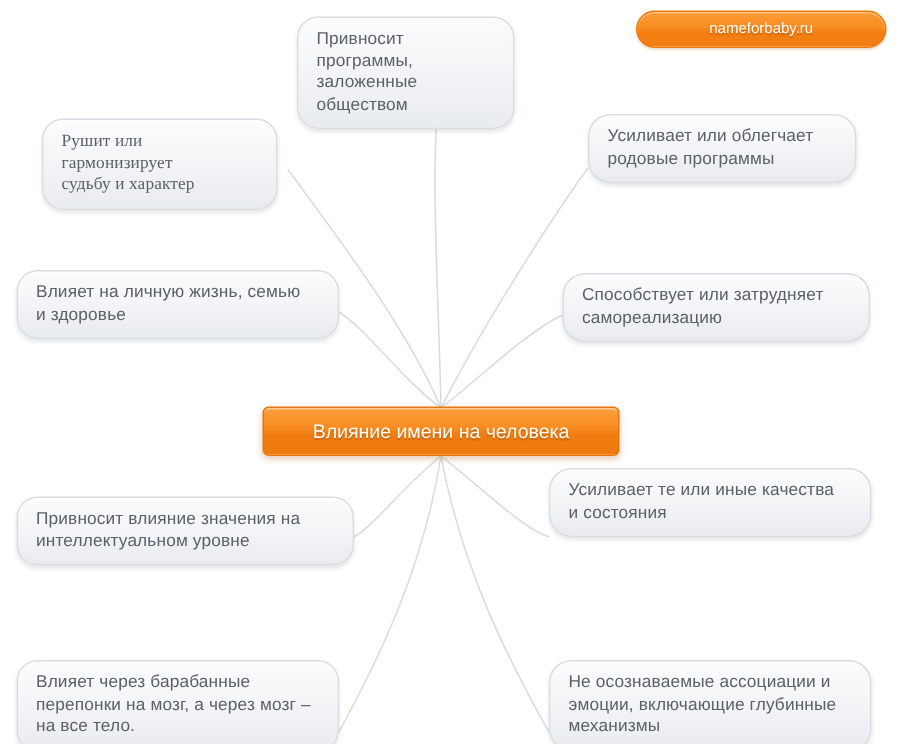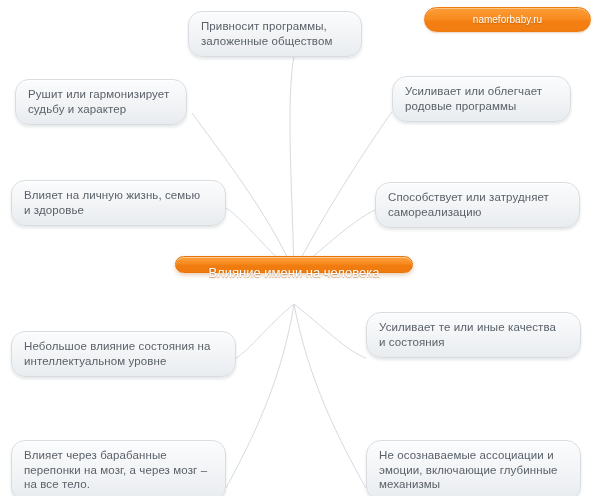--- a/index.html
+++ b/index.html
@@ -39,24 +39,24 @@
     padding: 7px 12px 8px 12px;
     white-space: pre-line;
   }
   .node.right {
     border-radius: 15px;
   }
   .central {
     position: absolute;
     box-sizing: border-box;
     left: 175px;
-    top: 256px;
+    top: 271px;
     width: 238px;
-    height: 17px;
-    border-radius: 14px;
+    height: 33px;
+    border-radius: 4px;
     background: linear-gradient(to bottom, #fba040 0%, #f98c20 42%, #f07c10 58%, #ef7a0e 100%);
     border: 1px solid #e8740a;
     box-shadow: 0 2px 4px rgba(180,110,40,0.35),
                 0 1px 0 rgba(255,255,255,0.45) inset;
     color: #ffffff;
     font-size: 13px;
     line-height: 31px;
     text-align: center;
     text-shadow: 0 1px 1px rgba(150,80,10,0.55);
     white-space: nowrap;
@@ -99,36 +99,36 @@
       <path d="M294,304 C322,326 348,352 366,358"></path>
       <path d="M294,304 C282,380 252,440 226,488"></path>
       <path d="M294,304 C308,380 340,442 366,488"></path>
     </g>
   </svg>
 
   <div class="logo">nameforbaby.ru</div>
 
   <div class="central">Влияние имени на человека</div>
 
-  <div class="node" style="left:188px; top:11px; width:174px;">Привносит программы,
+  <div class="node" style="left:198px; top:11px; width:145px;">Привносит программы,
 заложенные обществом</div>
 
-  <div class="node" style="left:15px; top:79px; width:172px;">Рушит или гармонизирует
+  <div class="node" style="left:28px; top:79px; width:157px;font-family:Liberation Serif, serif;">Рушит или гармонизирует
 судьбу и характер</div>
 
   <div class="node" style="left:11px; top:180px; width:215px;">Влияет на личную жизнь, семью
 и здоровье</div>
 
   <div class="node right" style="left:392px; top:76px; width:179px;">Усиливает или облегчает
 родовые программы</div>
 
   <div class="node right" style="left:375px; top:182px; width:205px;">Способствует или затрудняет
 самореализацию</div>
 
-  <div class="node" style="left:11px; top:331px; width:225px;">Небольшое влияние состояния на
+  <div class="node" style="left:11px; top:331px; width:225px;">Привносит влияние значения на
 интеллектуальном уровне</div>
 
   <div class="node right" style="left:366px; top:312px; width:215px;">Усиливает те или иные качества
 и состояния</div>
 
   <div class="node" style="left:11px; top:440px; width:215px;">Влияет через барабанные
 перепонки на мозг, а через мозг –
 на все тело.</div>
 
   <div class="node right" style="left:366px; top:440px; width:215px;">Не осознаваемые ассоциации и

